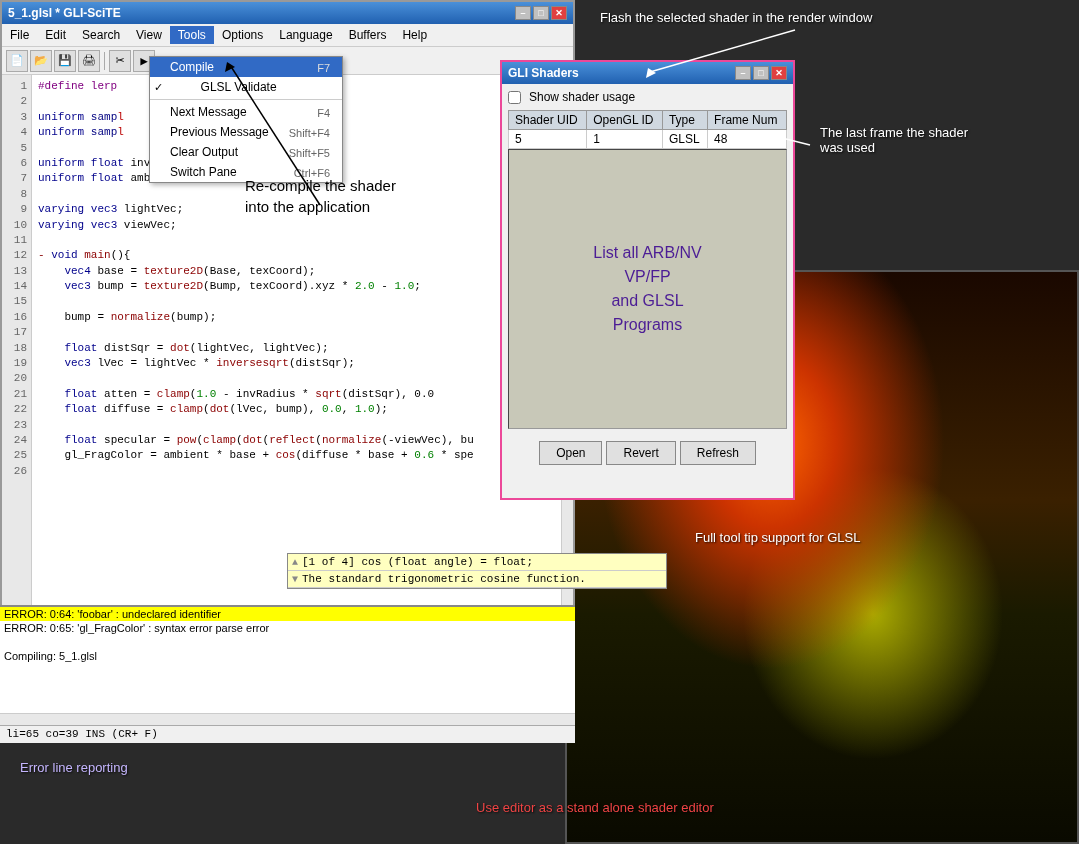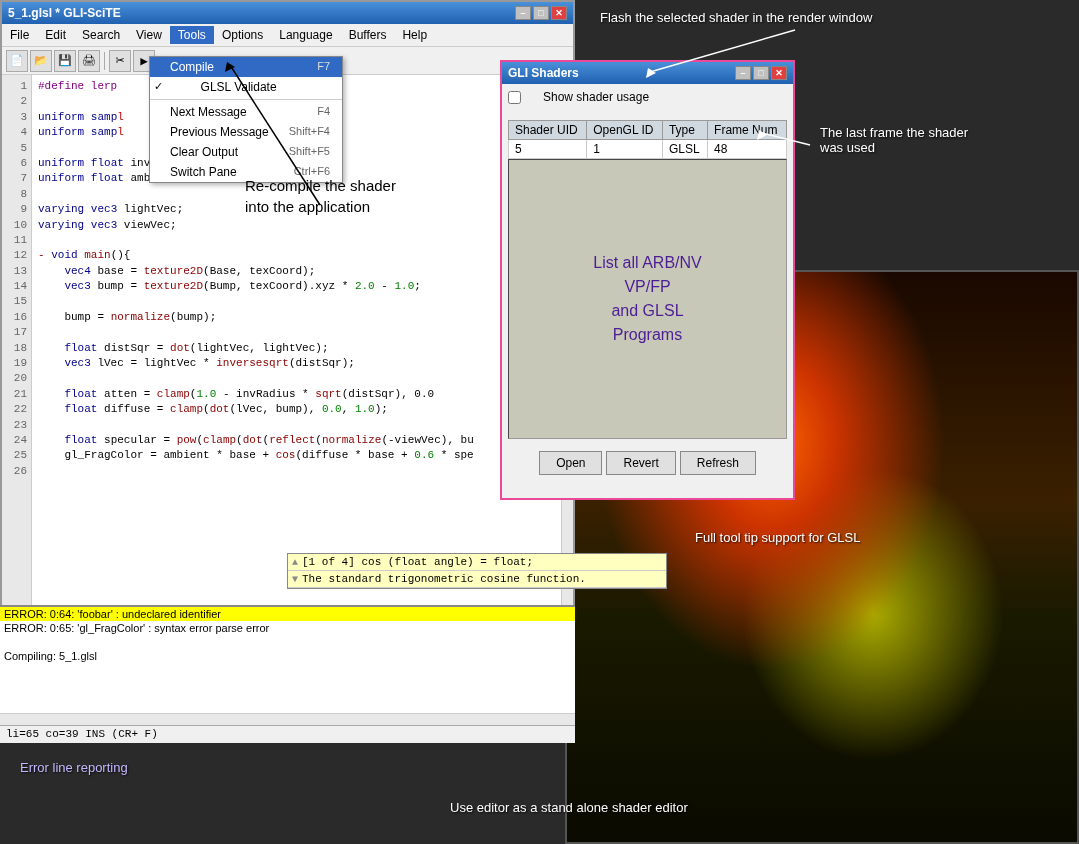--- a/index.html
+++ b/index.html
@@ -259,23 +259,23 @@
       align-items: center;
       justify-content: space-between;
       height: 22px;
     }
     .gli-body {
       padding: 6px;
     }
     .gli-checkbox-row {
       display: flex;
       align-items: flex-end;
-      gap: 22px;
+      gap: 8px;
       font-size: 12px;
-      margin-bottom: 16px;
+      margin-bottom: 6px;
     }
     .gli-table {
       width: 100%;
       border-collapse: collapse;
       font-size: 12px;
       background: white;
     }
     .gli-table th {
       background: #d0d8e0;
       border: 1px solid #999;
@@ -316,21 +316,21 @@
       left: 149px;
       background: white;
       border: 1px solid #888;
       box-shadow: 2px 2px 5px rgba(0,0,0,0.3);
       z-index: 100;
       min-width: 180px;
       font-size: 12px;
     }
     .dropdown-item {
       display: flex;
-      align-items: flex-start;
+      align-items: flex-end;
       justify-content: space-between;
       padding: 3px 12px 3px 20px;
       cursor: pointer;
       white-space: nowrap;
     }
     .dropdown-item:hover, .dropdown-item.highlighted {
       background: #316ac5;
       color: white;
     }
     .dropdown-item .checkmark {
@@ -611,15 +611,15 @@
 </div>
 
 <div class="annotation" style="top: 530px; left: 695px; max-width: 280px; color:white;">
   Full tool tip support for GLSL
 </div>
 
 <div class="annotation" style="top: 760px; left: 20px; max-width: 220px; color:#c4b5fd;">
   Error line reporting
 </div>
 
-<div class="annotation" style="top: 800px; left: 450px; max-width: 300px; color:#ffffff;">
+<div class="annotation" style="top: 800px; left: 476px; max-width: 300px; color:#ef4444;">
   Use editor as a stand alone shader editor
 </div>
 
 </body></html>

